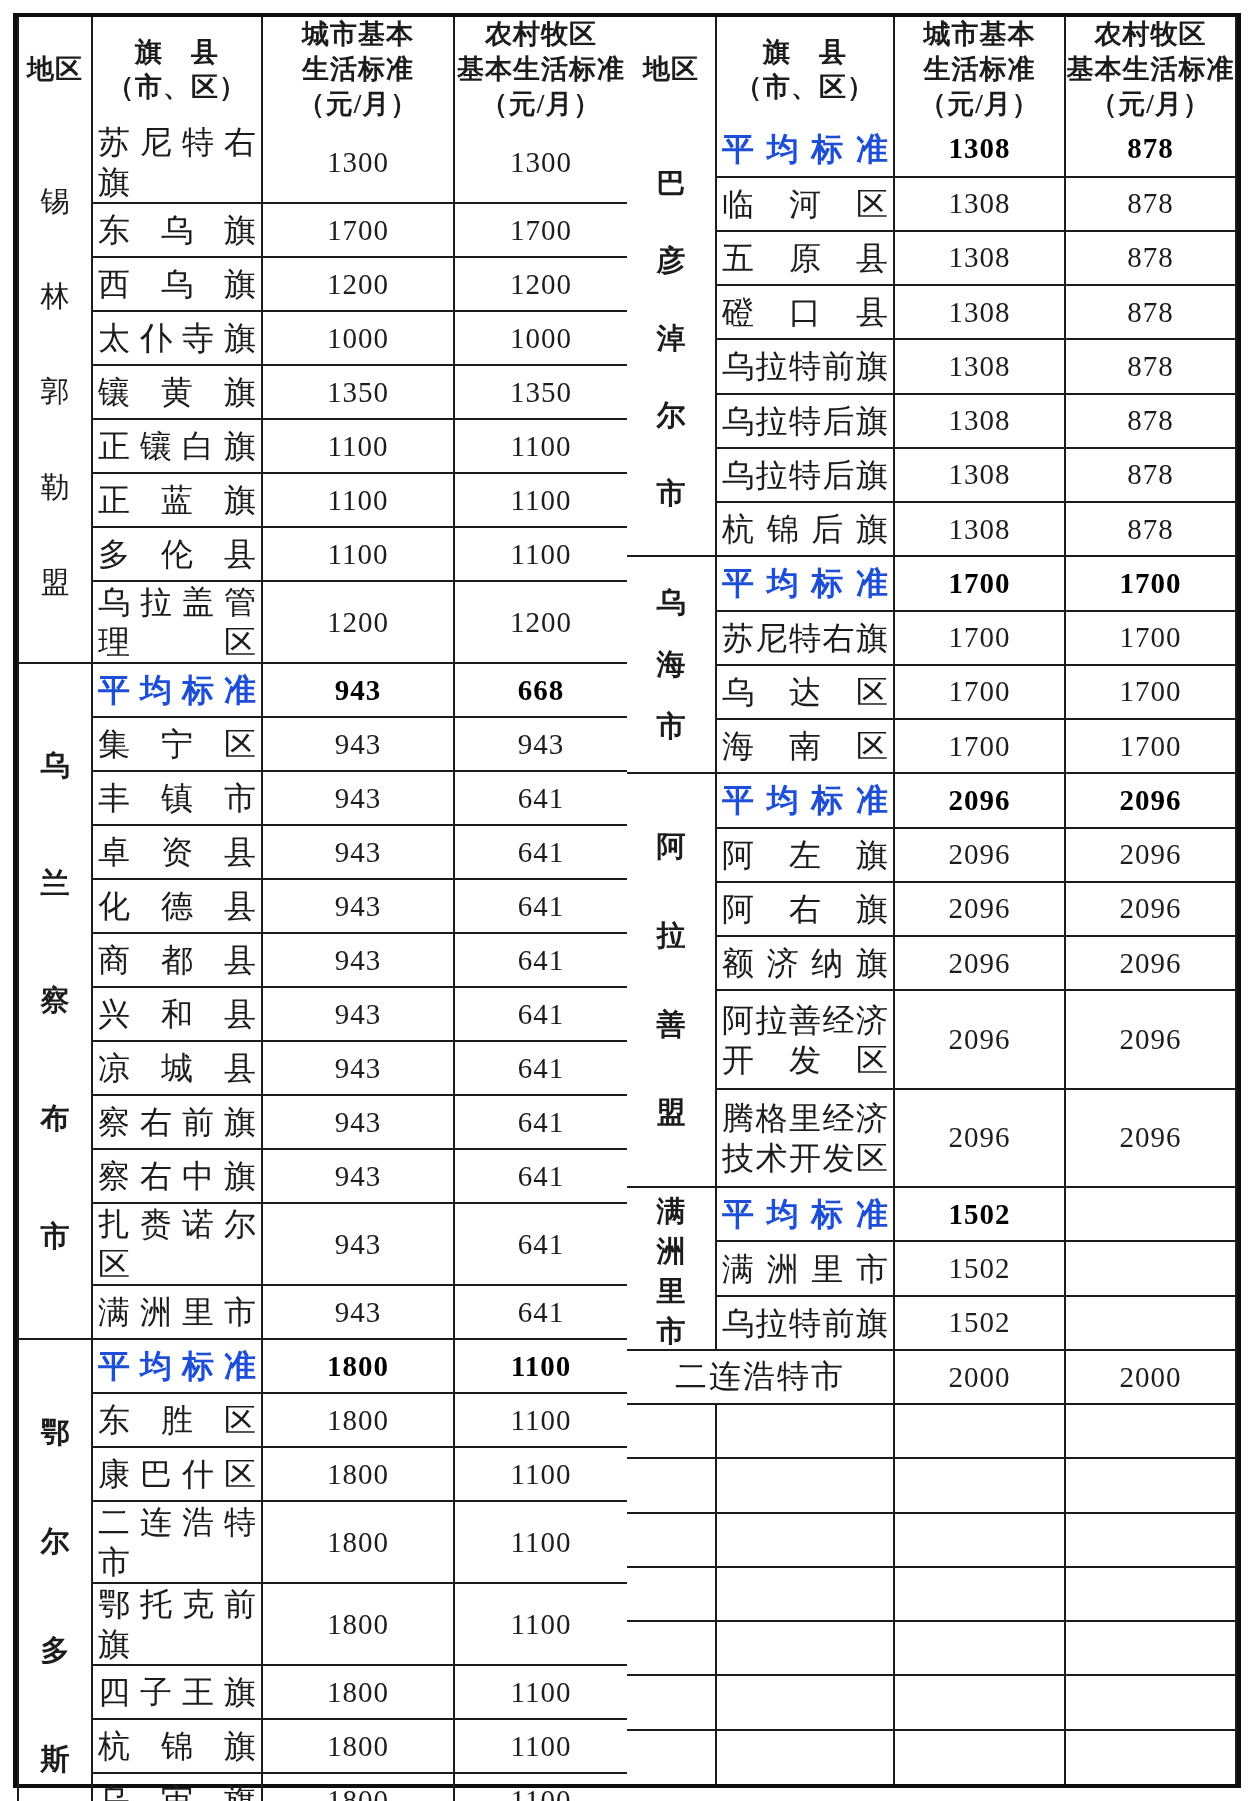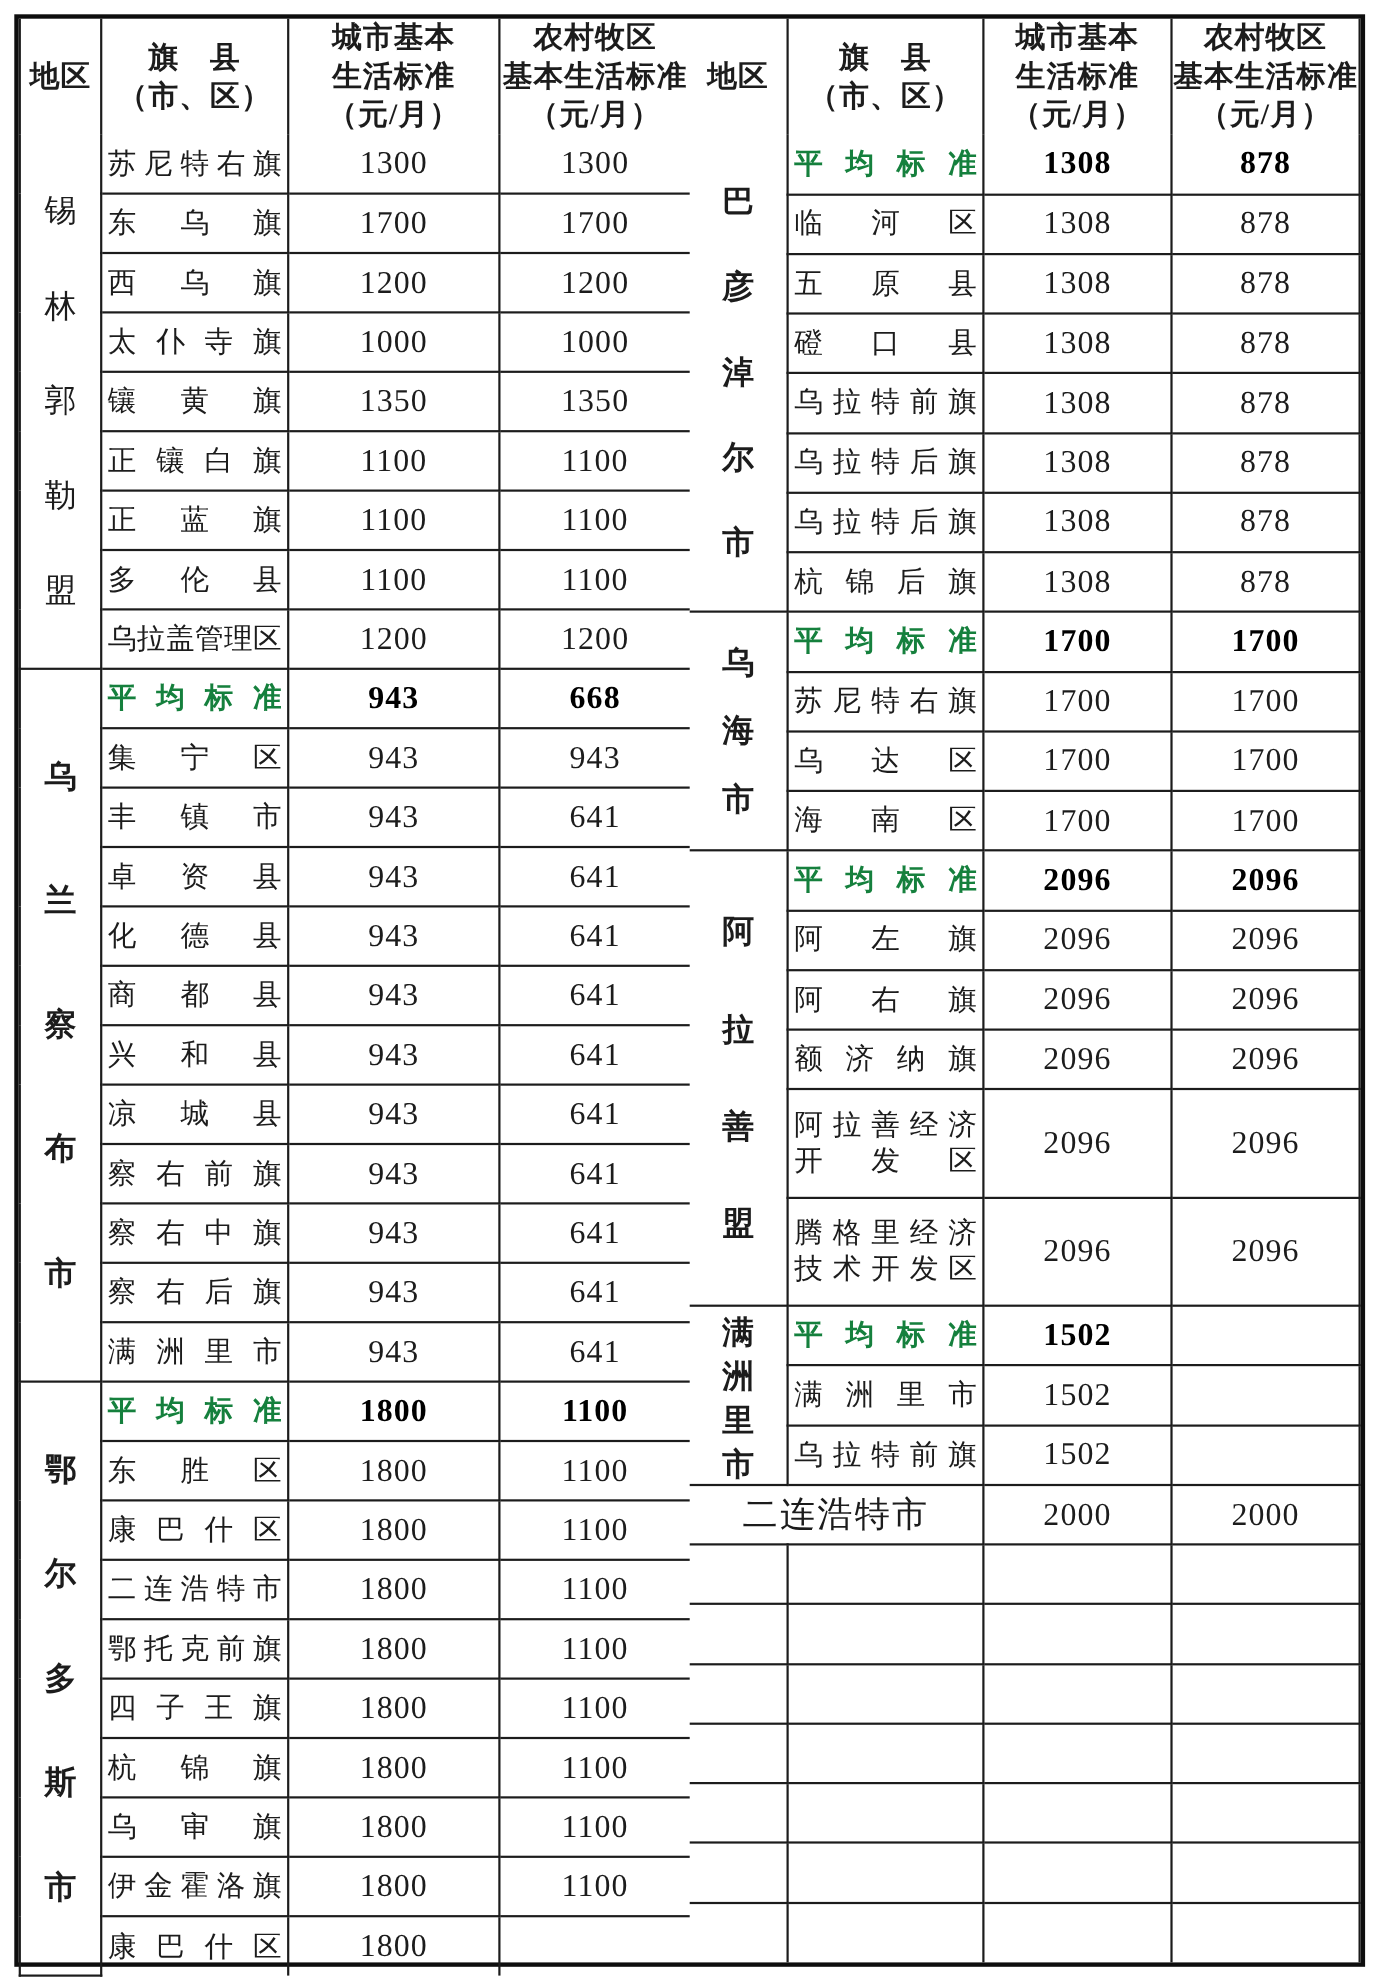--- a/index.html
+++ b/index.html
@@ -49,30 +49,30 @@
     white-space:pre-line;
     letter-spacing:1px;
   }
   tbody td{ height:54px; }
   tr.tall td{ height:98px; }
 
   td.name{ padding:0 5px; }
   .dist{
     display:inline-block;
     width:100%;
-    font-size:26px;
+    font-size:32px;
     line-height:1.25;
     white-space:pre-line;
     text-align:justify;
     text-align-last:justify;
   }
   .num{ font-size:29px; letter-spacing:1px; }
   tr.avg{ font-weight:bold; }
   tr.avg .num{ color:#000; }
-  tr.avg .dist{ color:#15803d; }
+  tr.avg .dist{ color:#1d4ed8; }
 
   td.region{ position:relative; }
   .vert{
     position:absolute; inset:4px 0;
     display:flex; flex-direction:column;
     justify-content:space-evenly; align-items:center;
     font-size:29px;
   }
   td.merged .merged-label{
     font-size:32px;
@@ -212,21 +212,21 @@
           <td class="name"><div class="dist">察右前旗</div></td>
           <td class="num">943</td>
           <td class="num">641</td>
         </tr>
         <tr>
           <td class="name"><div class="dist">察右中旗</div></td>
           <td class="num">943</td>
           <td class="num">641</td>
         </tr>
         <tr>
-          <td class="name"><div class="dist">察右后旗</div></td>
+          <td class="name"><div class="dist">扎赉诺尔区</div></td>
           <td class="num">943</td>
           <td class="num">641</td>
         </tr>
         <tr>
           <td class="name"><div class="dist">满洲里市</div></td>
           <td class="num">943</td>
           <td class="num">641</td>
         </tr>
         <tr class="avg ">
           <td class="region" rowspan="10">

